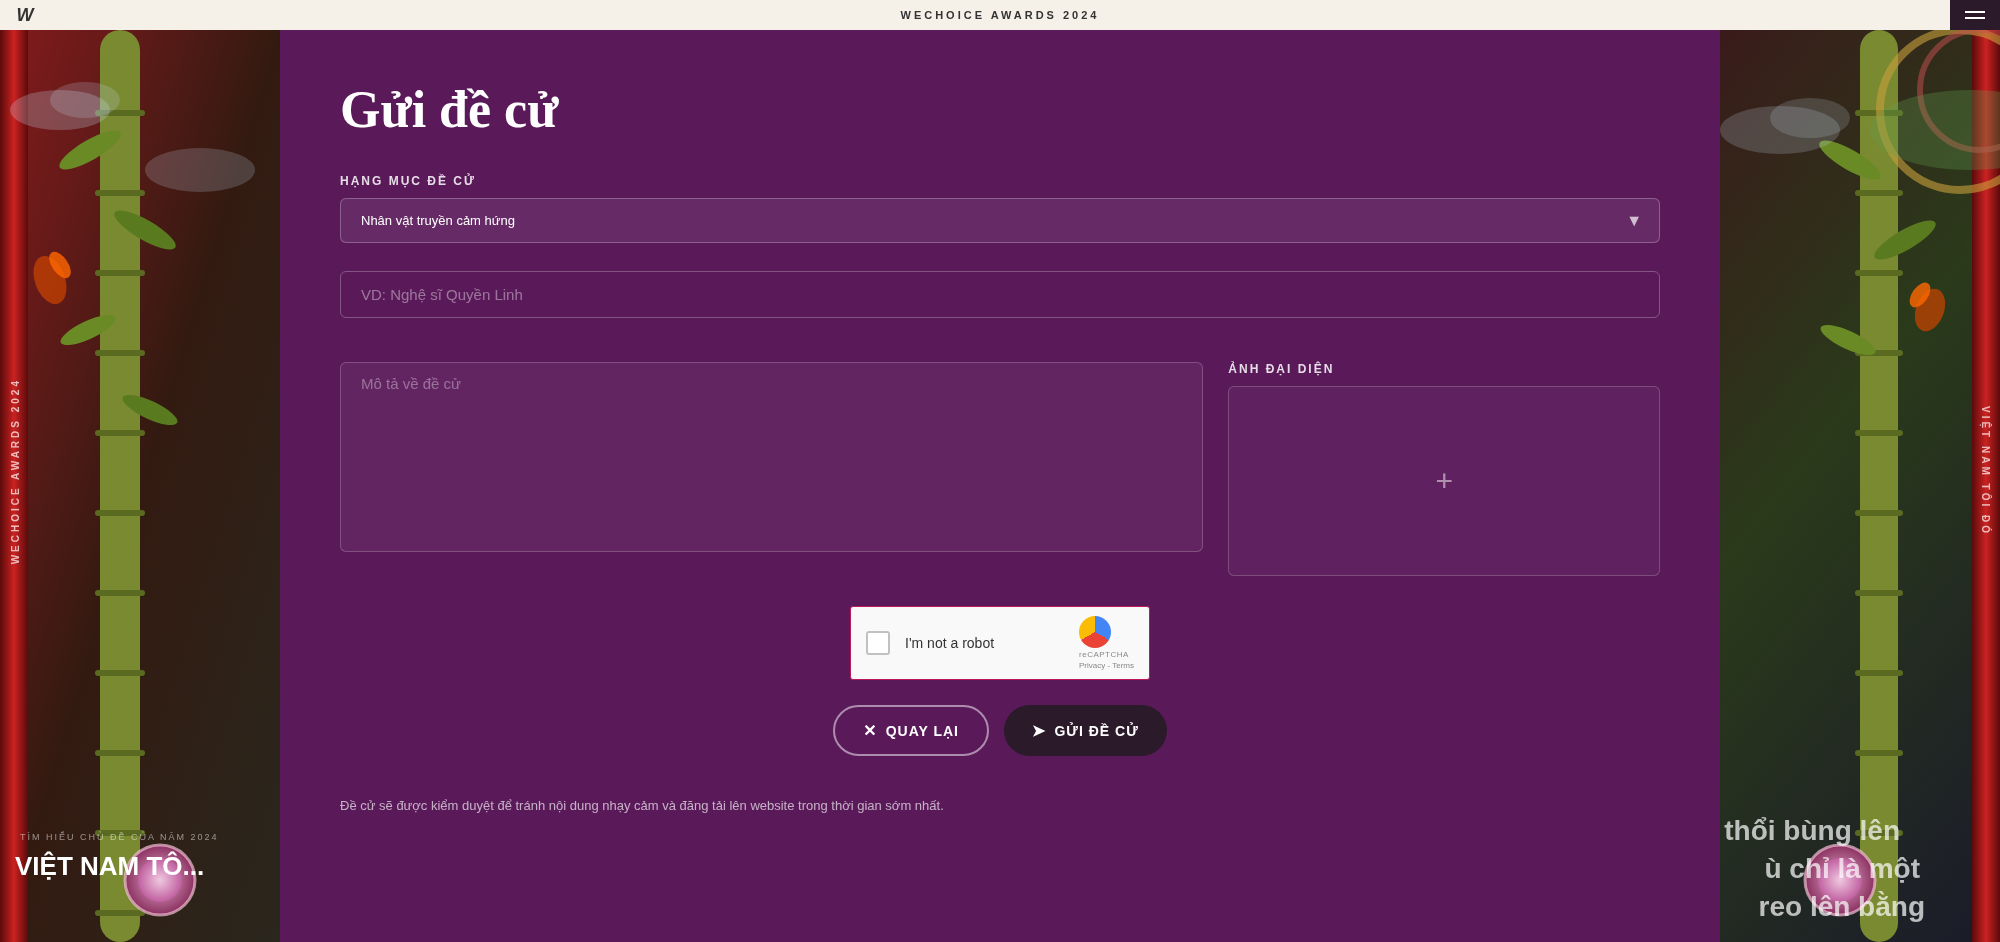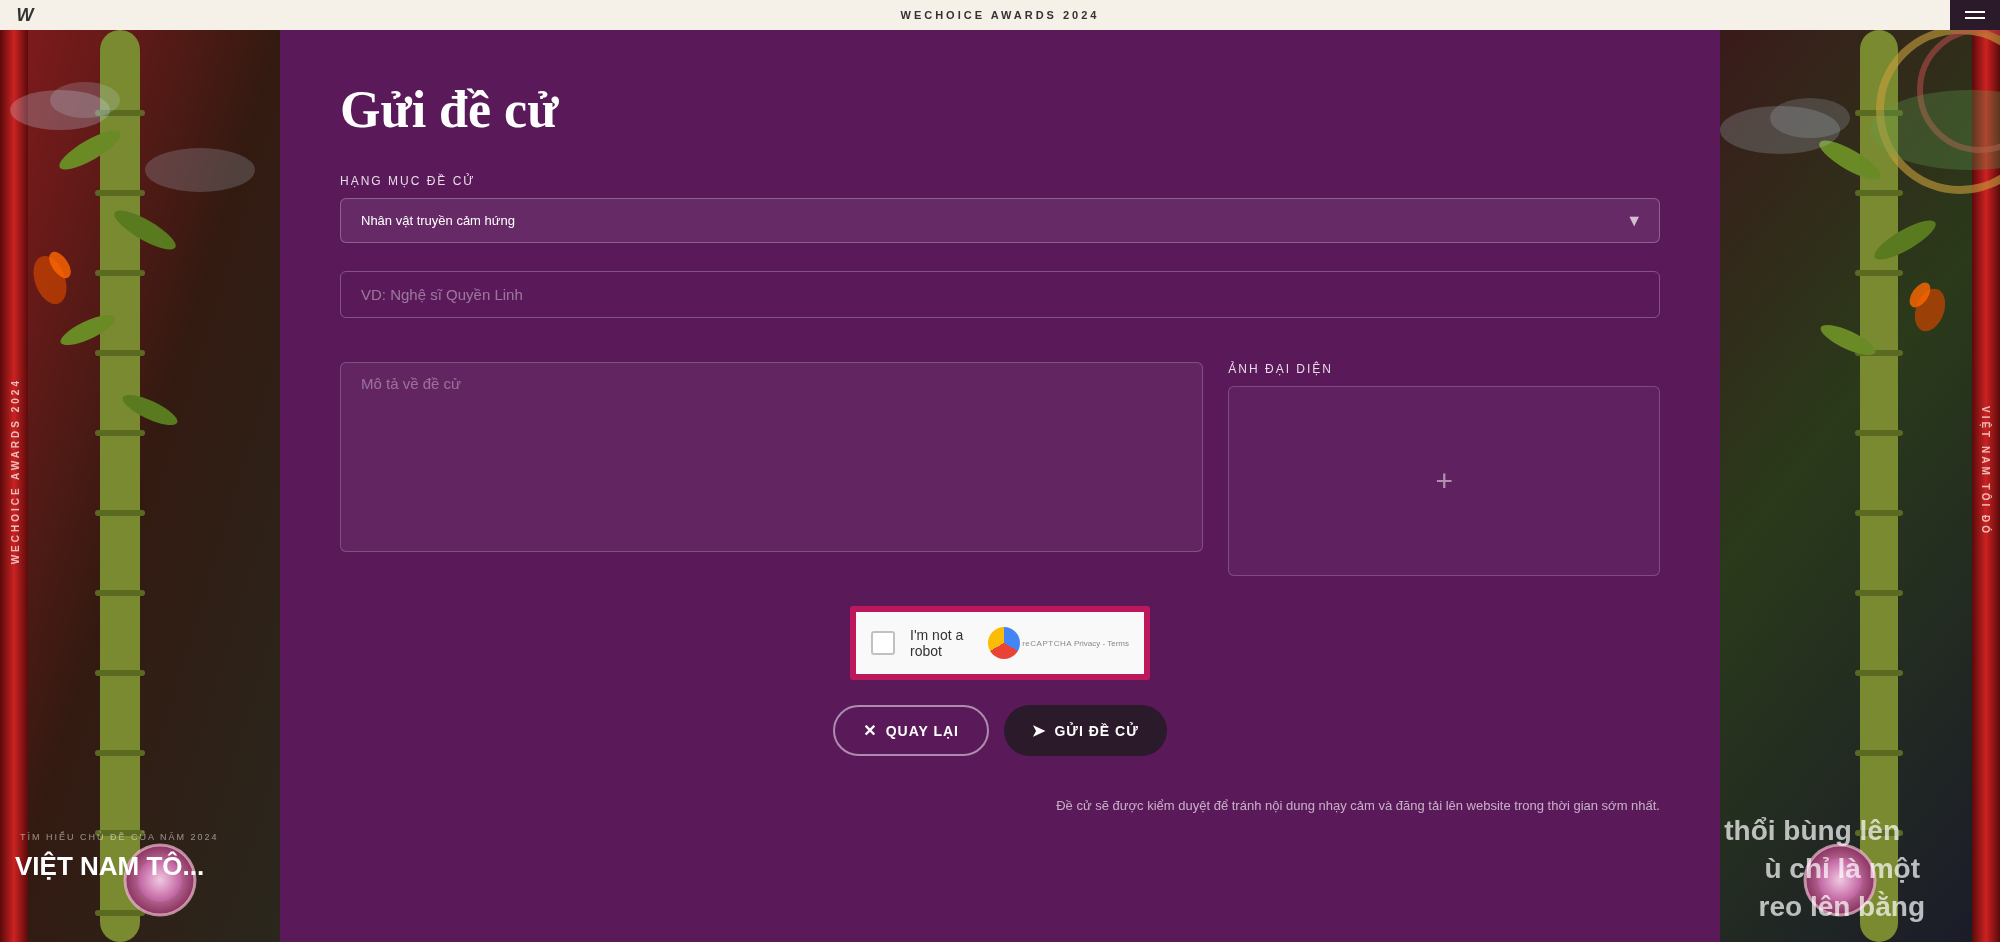--- a/index.html
+++ b/index.html
@@ -144,21 +144,21 @@
       font-size: 52px;
       font-weight: bold;
       color: white;
       margin-bottom: 35px;
       font-family: Georgia, serif;
     }
 
     
     .field-label {
       font-size: 12px;
-      font-weight: normal;
+      font-weight: bold;
       letter-spacing: 2px;
       color: rgba(255,255,255,0.85);
       margin-bottom: 10px;
       text-transform: uppercase;
     }
 
     
     .select-wrapper {
       position: relative;
       margin-bottom: 28px;
@@ -256,21 +256,21 @@
 
     
     .recaptcha-container {
       display: flex;
       justify-content: center;
       margin-bottom: 25px;
     }
 
     .recaptcha-box {
       background: #f9f9f9;
-      border: 6px solid #be185d;
+      border: 1px solid #be185d;
       border-radius: 3px;
       width: 300px;
       height: 74px;
       display: flex;
       align-items: center;
       padding: 0 15px;
       gap: 15px;
     }
 
     .recaptcha-checkbox {
@@ -283,22 +283,21 @@
     }
 
     .recaptcha-text {
       font-size: 14px;
       color: #333;
       flex: 1;
     }
 
     .recaptcha-logo {
       display: flex;
-      flex-direction: row;
-      align-items: center;
+      flex-direction: column;
       gap: 2px;
     }
 
     .recaptcha-icon {
       width: 32px;
       height: 32px;
       border-radius: 50%;
       background: conic-gradient(#4285f4 0deg 120deg, #ea4335 120deg 240deg, #fbbc05 240deg 360deg);
     }
 
@@ -355,21 +354,21 @@
       font-size: 16px;
       font-weight: bold;
     }
 
     .btn-send-icon {
       font-size: 16px;
     }
 
     
     .note-text {
-      text-align: right;
+      text-align: left;
       font-size: 13px;
       color: rgba(255,255,255,0.65);
       line-height: 1.6;
       margin-top: 40px;
     }
 
     
     .deco-svg-left {
       position: absolute;
       top: 30px;

